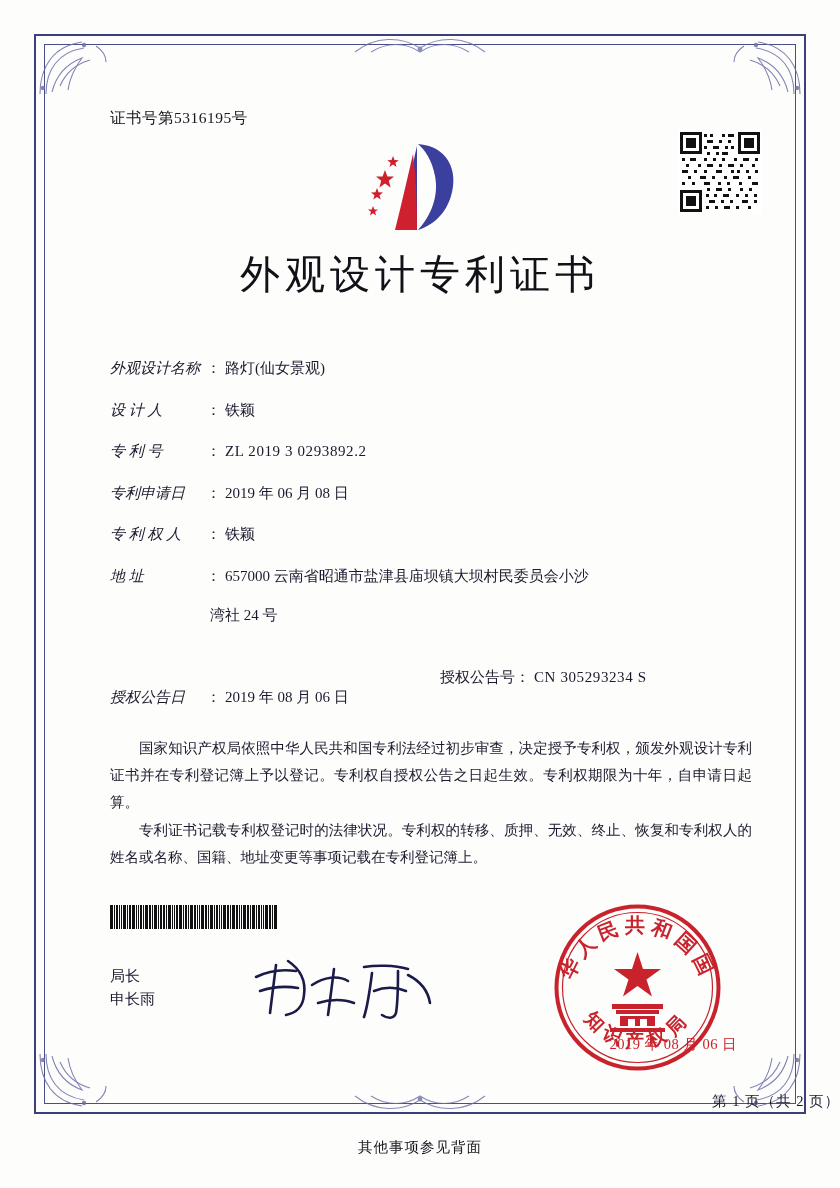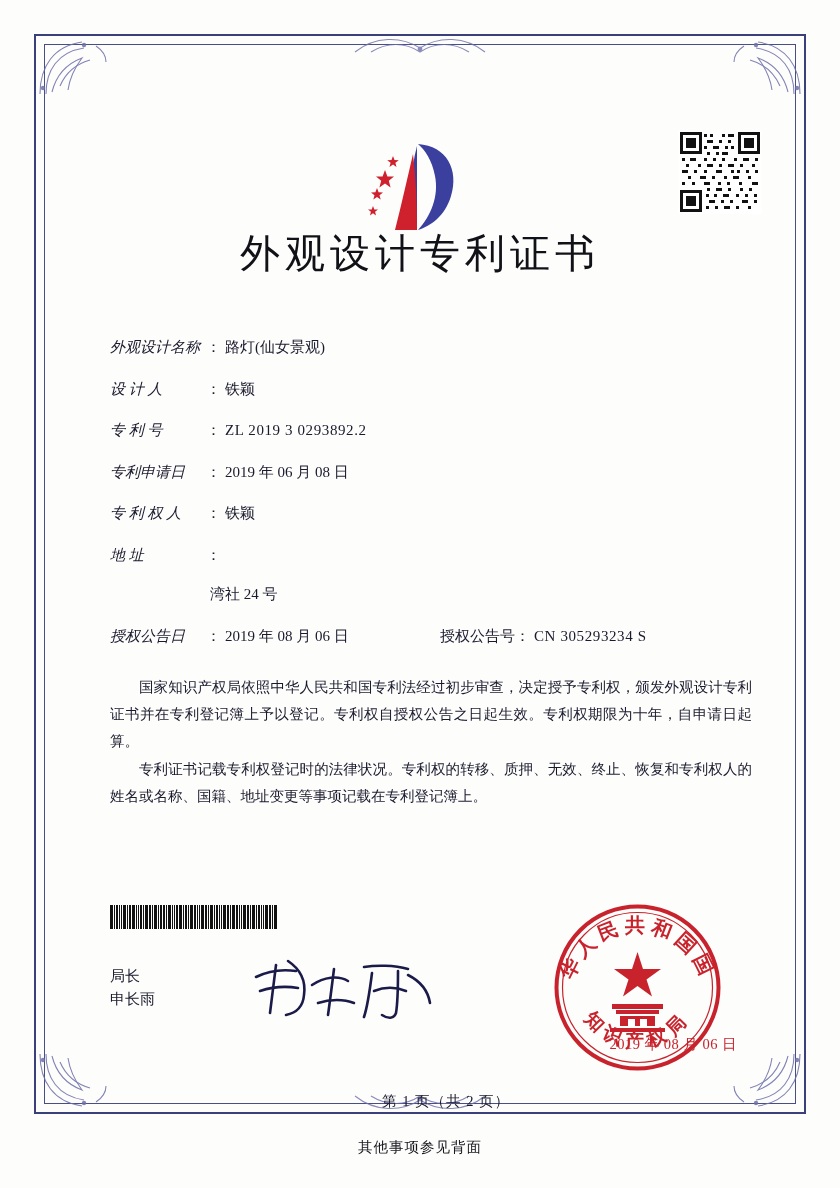--- a/index.html
+++ b/index.html
@@ -131,21 +131,21 @@
   .f-value { flex: 1; }
   .f-value.mono { font-family: "Liberation Serif", serif; letter-spacing: .6px; }
   .addr-second {
     margin-left: 100px;
     margin-top: 23px;
   }
   .row-two {
     display: flex;
     margin-bottom: 25px;
   }
-  .row-two .left { width: 330px; display: flex; align-items: flex-start;}
+  .row-two .left { width: 330px; display: flex; align-items: flex-start; margin-top: 40px;}
   .row-two .right { display: flex; align-items: center;}
 
   .paras {
     margin-top: 30px;
     margin-left: 32px;
     margin-right: 10px;
     font-size: 14.5px;
     line-height: 1.85;
     text-align: justify;
   }
@@ -196,21 +196,21 @@
     top: 1035px;
     font-size: 14.5px;
     color: #c8232c;
     letter-spacing: .5px;
   }
 
   .page-no {
     position: absolute;
     left: 16px; right: 0;
     top: 1092px;
-    text-align: center;
+    text-align: right;
     font-size: 14.5px;
     letter-spacing: 1px;
     padding-left: 36px;
   }
   .footer-note {
     position: absolute;
     left: 0; right: 0;
     top: 1138px;
     text-align: center;
     font-size: 14.5px;
@@ -281,20 +281,21 @@
   <div class="mid-orn bottom">
     <svg viewBox="0 0 150 26" fill="none" stroke="currentColor" stroke-width="1.1">
       <path d="M10 20 C30 4 56 4 75 16 C94 4 120 4 140 20"></path>
       <path d="M26 20 C42 10 60 10 75 20 C90 10 108 10 124 20"></path>
       <circle cx="75" cy="17" r="2.4" fill="currentColor" stroke="none"></circle>
     </svg>
   </div>
 
   <div class="content">
 
+    <div class="cert-no">证书号第5316195号</div>
 
     <div class="logo">
       <svg viewBox="0 0 130 110">
 
         <path d="M63 14 C92 16 104 40 96 66 C90 86 76 96 63 100 C76 86 84 66 80 46 C77 30 70 20 63 14 Z" fill="#3b3f9e"></path>
         <path d="M62 16 C62 44 62 72 62 100 L55 100 C55 70 55 42 62 16 Z" fill="#3b3f9e"></path>
 
         <path d="M58 24 C52 50 46 76 40 100 L62 100 C62 74 61 48 58 24 Z" fill="#cf202e"></path>
 
         <g fill="#cf202e">
@@ -429,20 +430,21 @@
       <div class="field-row">
         <span class="f-label">专 利 权 人</span>
         <span class="f-sep">：</span>
         <span class="f-value">铁颖</span>
       </div>
 
       <div>
         <div class="field-row" style="margin-bottom:0;">
           <span class="f-label">地        址</span>
           <span class="f-sep">：</span>
+          <span class="f-value">657000  云南省昭通市盐津县庙坝镇大坝村民委员会小沙</span>
         </div>
         <div class="addr-second">湾社 24 号</div>
       </div>
 
       <div class="row-two" style="margin-top:25px;">
         <div class="left">
           <span class="f-label">授权公告日</span>
           <span class="f-sep">：</span>
           <span class="f-value">2019 年 08 月 06 日</span>
         </div>

